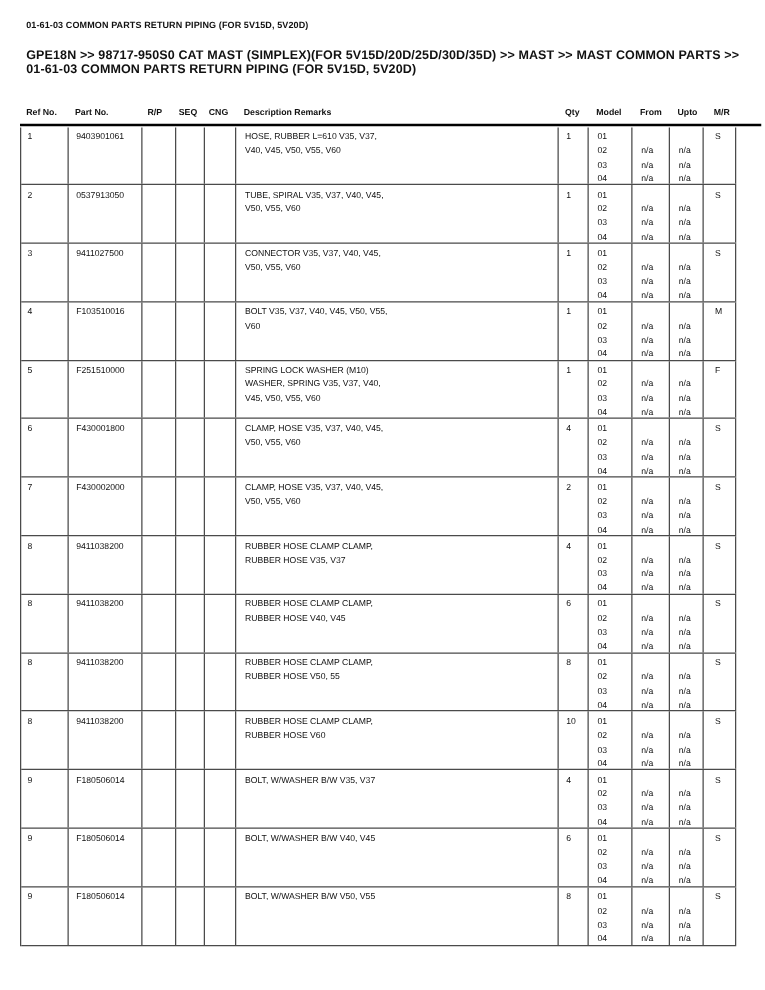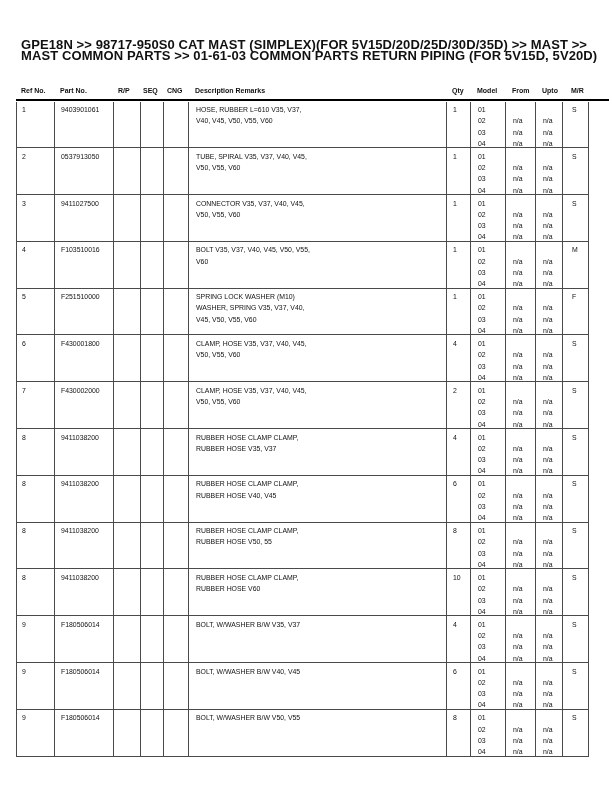--- a/index.html
+++ b/index.html
@@ -6,21 +6,21 @@
   .page {
     position:relative; width:612px; height:792px; background:#ffffff;
     font-family:"Liberation Sans", sans-serif; color:#111; overflow:hidden;
   }
   .title {
     position:absolute; left:21px; top:15px; font-size:7.2px; font-weight:bold;
     letter-spacing:0.1px; white-space:nowrap;
   }
   .breadcrumb {
     position:absolute; left:21px; top:40px; width:578px;
-    font-size:13px; font-weight:bold; line-height:10.5px; letter-spacing:0.1px;
+    font-size:10px; font-weight:bold; line-height:10.5px; letter-spacing:0.1px;
   }
   .grid {
     display:grid;
     grid-template-columns:38px 59px 27px 23px 25px 258px 24px 35px 30px 27px 26px;
   }
   .col-headers {
     position:absolute; left:16px; top:87px;
     font-size:7px; font-weight:bold;
   }
   .hcell { white-space:nowrap; }
@@ -48,20 +48,21 @@
   .col-model { padding-left:7px; }
   .col-from  { padding-left:7px; }
   .col-upto  { padding-left:7px; }
   .col-mr    { padding-left:9px; }
 </style>
 </head>
 <body>
 
 <div class="page">
 
+  <div class="title">01-61-03 COMMON PARTS RETURN PIPING (FOR 5V15D, 5V20D)</div>
 
   <div class="breadcrumb">GPE18N &gt;&gt; 98717-950S0 CAT MAST (SIMPLEX)(FOR 5V15D/20D/25D/30D/35D) &gt;&gt; MAST &gt;&gt; MAST COMMON PARTS &gt;&gt; 01-61-03 COMMON PARTS RETURN PIPING (FOR 5V15D, 5V20D)</div>
 
   <div class="col-headers grid">
     <div class="hcell col-ref">Ref No.</div>
     <div class="hcell col-part">Part No.</div>
     <div class="hcell col-rp">R/P</div>
     <div class="hcell col-seq">SEQ</div>
     <div class="hcell col-cng">CNG</div>
     <div class="hcell col-desc">Description Remarks</div>

